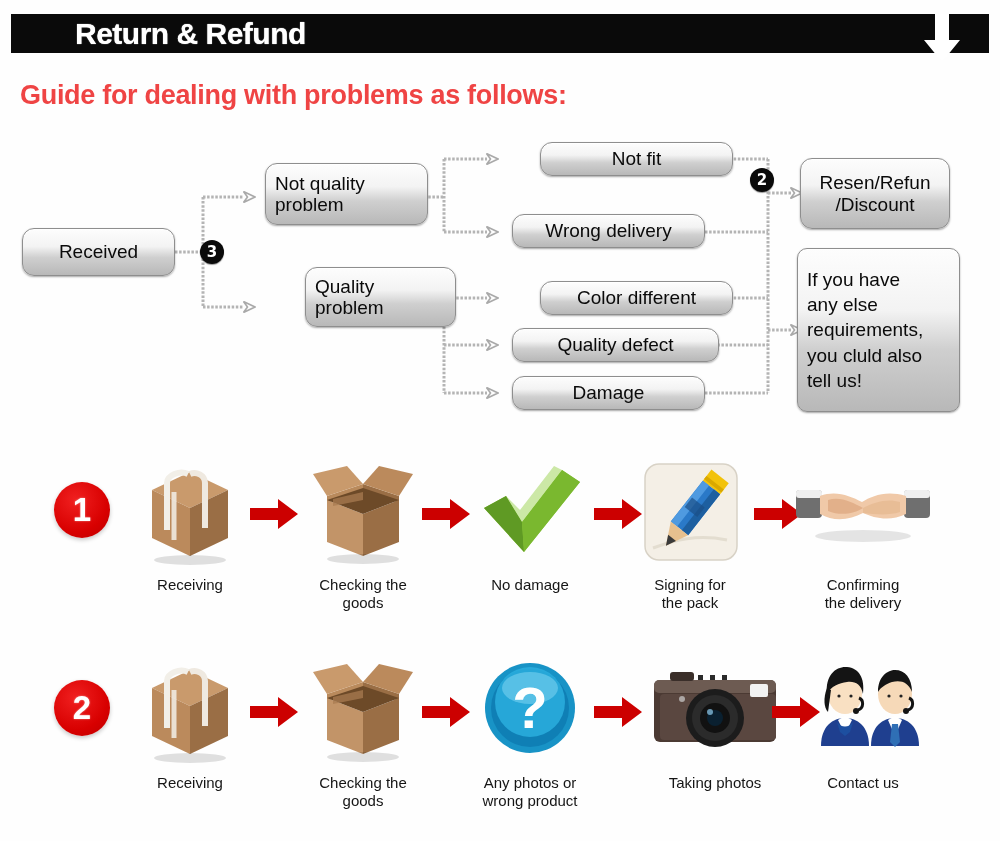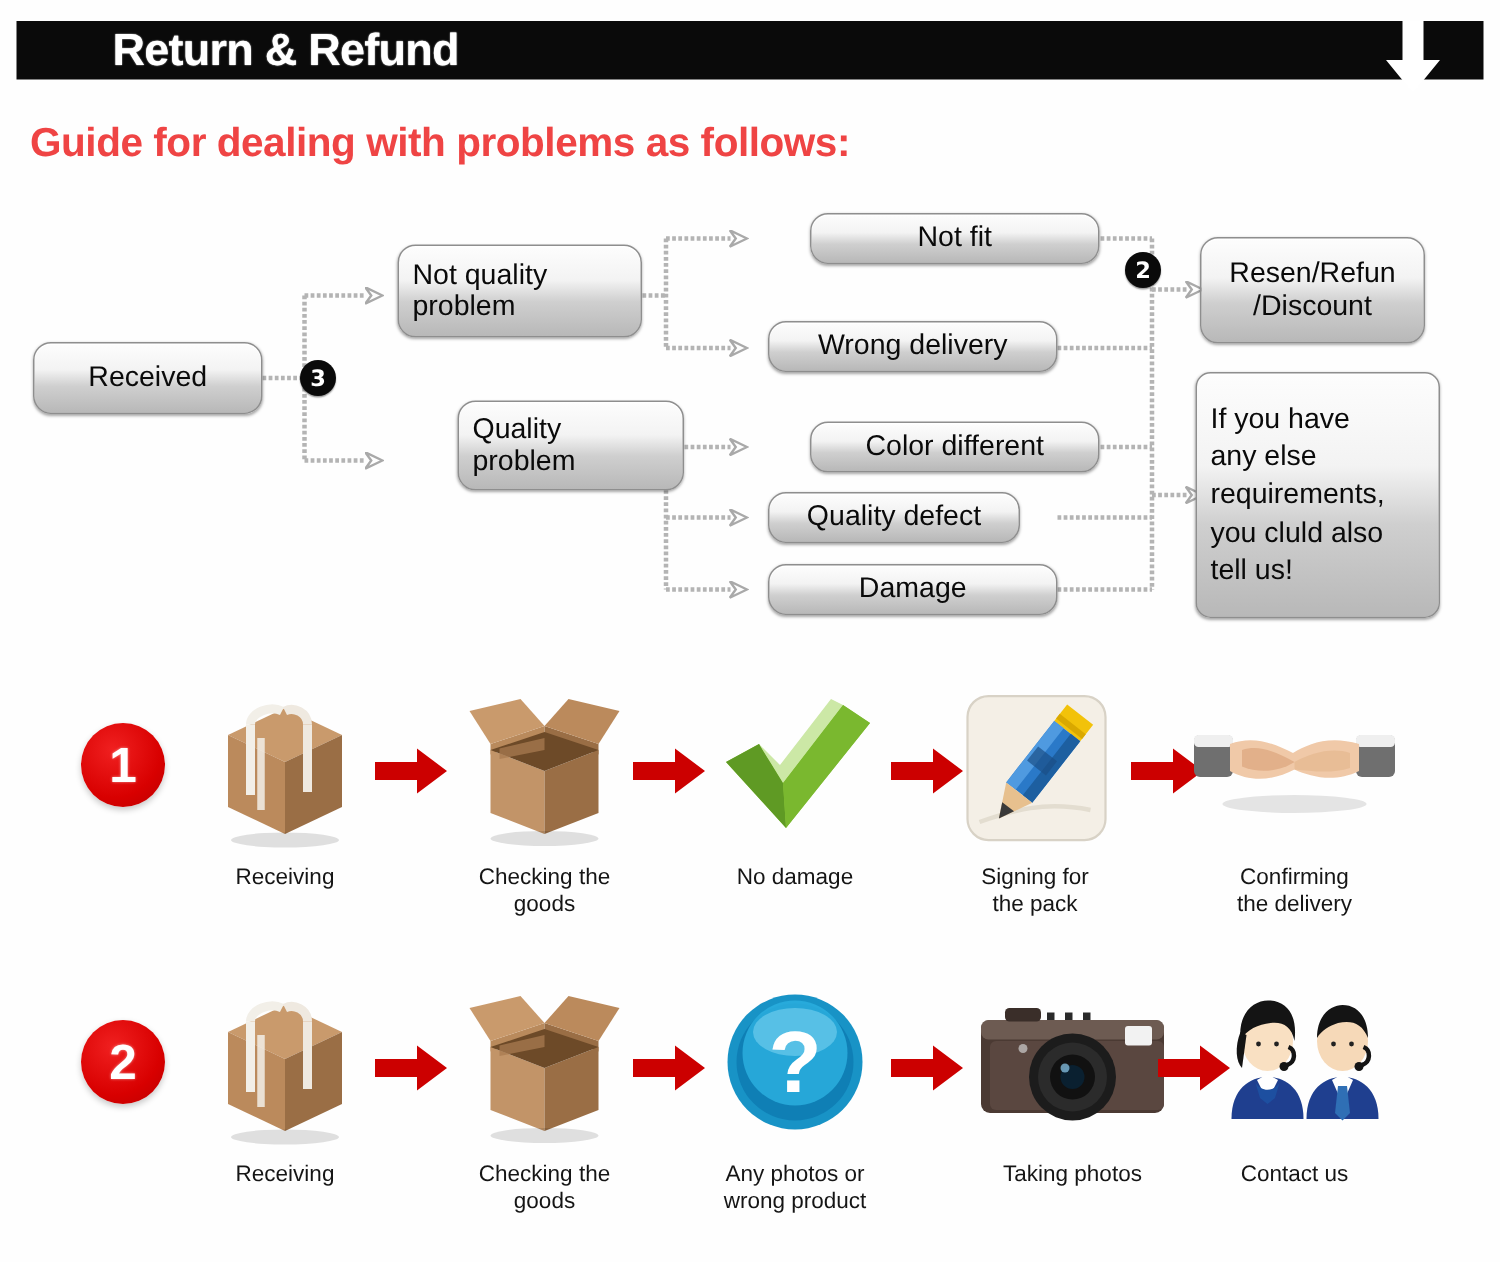--- a/index.html
+++ b/index.html
@@ -148,21 +148,21 @@
   </div>
 
   <div class="fbox" style="left:512px;top:214px;width:193px;height:34px;">
     <span>Wrong delivery</span>
   </div>
 
   <div class="fbox" style="left:512px;top:281px;width:193px;height:34px;margin-left:28px;">
     <span>Color different</span>
   </div>
 
-  <div class="fbox" style="left:512px;top:328px;width:168px;height:34px;">
+  <div class="fbox" style="left:512px;top:328px;width:207px;height:34px;">
     <span>Quality defect</span>
   </div>
 
   <div class="fbox" style="left:512px;top:376px;width:193px;height:34px;">
     <span>Damage</span>
   </div>
 
   <div class="badge" style="left:750px;top:168px;width:24px;height:24px;">
     <span>2</span>
   </div>

